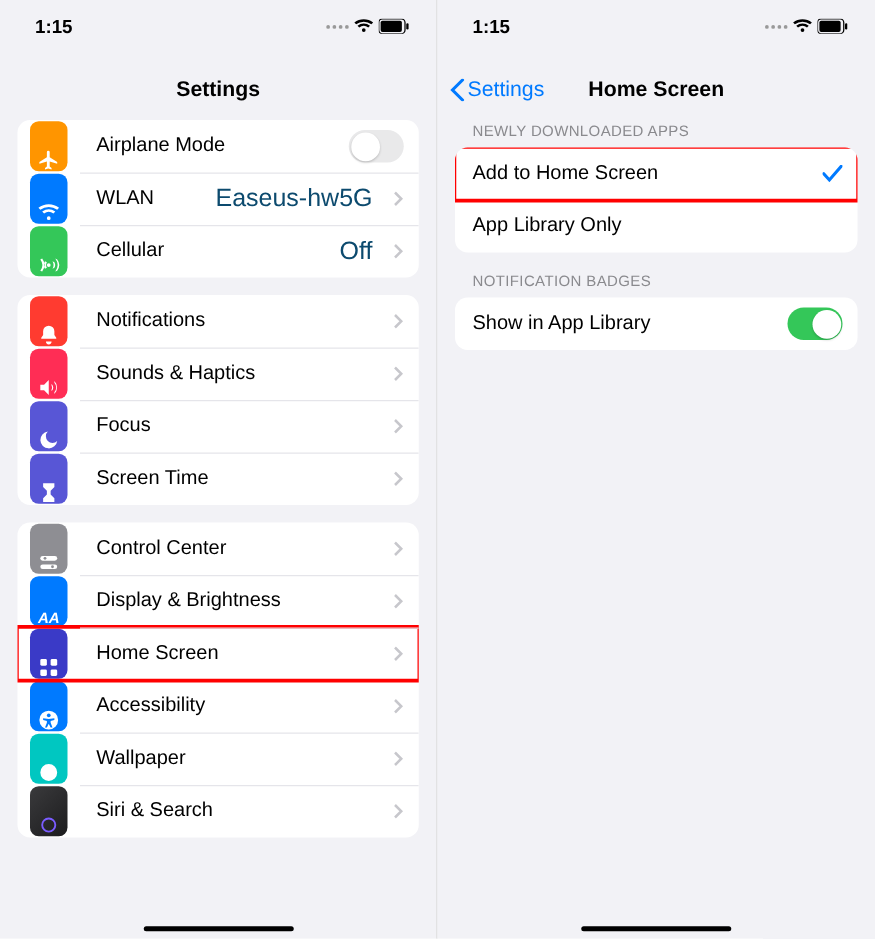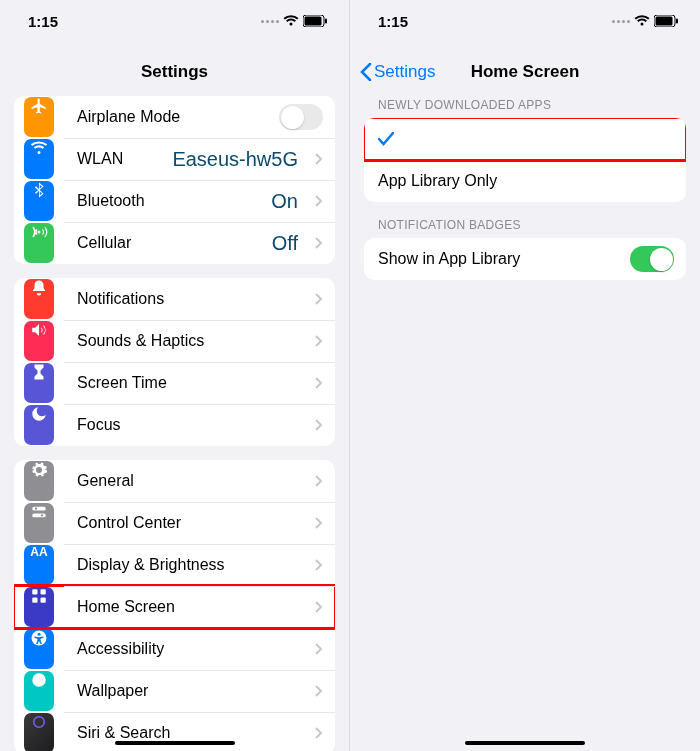--- a/index.html
+++ b/index.html
@@ -21,21 +21,21 @@
     .chev-back { width: 12px; height: 18px; }
 
     .scroll { flex: 1; overflow: hidden; padding: 0 14px; }
     .section-header { font-size: 12px; color: #8a8a8e; letter-spacing: 0.3px; padding: 16px 14px 6px; text-transform: uppercase; }
     .group { background: #fff; border-radius: 10px; margin-top: 14px; overflow: hidden; }
     .group.tight { margin-top: 0; }
 
     .row { height: 42px; display: flex; align-items: center; padding: 0 12px 0 10px; position: relative; gap: 11px; }
     .row + .row::before { content: ''; position: absolute; left: 50px; right: 0; top: 0; height: 1px; background: #e5e5ea; }
     .row.no-icon + .row.no-icon::before { left: 14px; }
-    .icon-box { width: 30px; height: 40px; border-radius: 7px; display: flex; align-items: flex-start; justify-content: center; flex-shrink: 0; margin-right: 12px; }
+    .icon-box { width: 30px; height: 40px; border-radius: 7px; display: flex; align-items: flex-end; justify-content: center; flex-shrink: 0; margin-right: 12px; font-style: italic; }
     .row-label { flex: 1; font-size: 16px; font-weight: 400; }
     .row-value { font-size: 20px; color: #0c4a6e; margin-right: 6px; }
     .chev { width: 8px; height: 12px; flex-shrink: 0; }
     .check { width: 16px; height: 14px; }
     .ios-switch { width: 44px; height: 26px; border-radius: 13px; position: relative; }
     .ios-switch.off { background: #e9e9ea; }
     .ios-switch.on { background: #34c759; }
     .ios-switch::after { content: ''; position: absolute; width: 23px; height: 23px; background: #fff; border-radius: 50%; top: 1.5px; box-shadow: 0 1px 2px rgba(0,0,0,.2); }
     .ios-switch.off::after { left: 1.5px; }
     .ios-switch.on::after { right: 1.5px; }
@@ -89,32 +89,20 @@
               <path class="svg-glyph" d="M12 20a2 2 0 100-4 2 2 0 000 4zM5 11a12 12 0 0114 0l-2 2a9 9 0 00-10 0l-2-2zM1 7a18 18 0 0122 0l-2 2a15 15 0 00-18 0L1 7z"></path>
             </svg>
           </div>
         <span class="row-label">WLAN</span>
         <span class="row-value">Easeus-hw5G</span>
         <svg class="chev" viewBox="0 0 8 12">
             <path d="M1 1l5 5-5 5" stroke="#c7c7cc" stroke-width="2" fill="none"></path>
           </svg>
       </div>
       <div class="row">
-        <div class="icon-box" style="background:#007aff">
-            <svg width="18" height="18" viewBox="0 0 24 24">
-              <path class="svg-glyph" d="M12 2l6 5-5 5 5 5-6 5V13l-4 4-1.5-1.5L11 12 6.5 8.5 8 7l4 4V2zm1 3v5l3-2.5L13 5zm0 9v5l3-2.5L13 14z"></path>
-            </svg>
-          </div>
-        <span class="row-label">Bluetooth</span>
-        <span class="row-value">On</span>
-        <svg class="chev" viewBox="0 0 8 12">
-            <path d="M1 1l5 5-5 5" stroke="#c7c7cc" stroke-width="2" fill="none"></path>
-          </svg>
-      </div>
-      <div class="row">
         <div class="icon-box" style="background:#34c759">
             <svg width="18" height="18" viewBox="0 0 24 24">
               <path class="svg-glyph" d="M5 5a12 12 0 010 14l-2-1a10 10 0 000-12l2-1zm14 0l2 1a10 10 0 010 12l-2 1a12 12 0 000-14zM8 8a8 8 0 000 8l2-1a6 6 0 010-6l-2-1zm8 0l2 1a6 6 0 01-0 6l-2 1a8 8 0 000-8zM12 10a2 2 0 110 4 2 2 0 010-4z"></path>
             </svg>
           </div>
         <span class="row-label">Cellular</span>
         <span class="row-value">Off</span>
         <svg class="chev" viewBox="0 0 8 12">
             <path d="M1 1l5 5-5 5" stroke="#c7c7cc" stroke-width="2" fill="none"></path>
           </svg>
@@ -140,53 +128,42 @@
             </svg>
           </div>
         <span class="row-label">Sounds &amp; Haptics</span>
         <svg class="chev" viewBox="0 0 8 12">
             <path d="M1 1l5 5-5 5" stroke="#c7c7cc" stroke-width="2" fill="none"></path>
           </svg>
       </div>
       <div class="row">
         <div class="icon-box" style="background:#5856d6">
             <svg width="18" height="18" viewBox="0 0 24 24">
+              <path class="svg-glyph" d="M21 13a9 9 0 11-10-10 7 7 0 0010 10z"></path>
+            </svg>
+          </div>
+        <span class="row-label">Focus</span>
+        <svg class="chev" viewBox="0 0 8 12">
+            <path d="M1 1l5 5-5 5" stroke="#c7c7cc" stroke-width="2" fill="none"></path>
+          </svg>
+      </div>
+      <div class="row">
+        <div class="icon-box" style="background:#5856d6">
+            <svg width="18" height="18" viewBox="0 0 24 24">
               <path class="svg-glyph" d="M6 2h12v4l-4 4v4l4 4v4H6v-4l4-4v-4L6 6V2z"></path>
             </svg>
           </div>
         <span class="row-label">Screen Time</span>
         <svg class="chev" viewBox="0 0 8 12">
             <path d="M1 1l5 5-5 5" stroke="#c7c7cc" stroke-width="2" fill="none"></path>
           </svg>
       </div>
-      <div class="row">
-        <div class="icon-box" style="background:#5856d6">
-            <svg width="18" height="18" viewBox="0 0 24 24">
-              <path class="svg-glyph" d="M21 13a9 9 0 11-10-10 7 7 0 0010 10z"></path>
-            </svg>
-          </div>
-        <span class="row-label">Focus</span>
-        <svg class="chev" viewBox="0 0 8 12">
-            <path d="M1 1l5 5-5 5" stroke="#c7c7cc" stroke-width="2" fill="none"></path>
-          </svg>
-      </div>
     </div>
 
     <div class="group">
-      <div class="row">
-        <div class="icon-box" style="background:#8e8e93">
-            <svg width="18" height="18" viewBox="0 0 24 24">
-              <path class="svg-glyph" d="M12 8a4 4 0 100 8 4 4 0 000-8zm9 4l2 1-1 3-2-.5a9 9 0 01-2 2l.5 2-3 1-1-2h-3l-1 2-3-1 .5-2a9 9 0 01-2-2l-2 .5-1-3 2-1v-1l-2-1 1-3 2 .5a9 9 0 012-2L7 3l3-1 1 2h3l1-2 3 1-.5 2a9 9 0 012 2l2-.5 1 3-2 1v1z"></path>
-            </svg>
-          </div>
-        <span class="row-label">General</span>
-        <svg class="chev" viewBox="0 0 8 12">
-            <path d="M1 1l5 5-5 5" stroke="#c7c7cc" stroke-width="2" fill="none"></path>
-          </svg>
-      </div>
       <div class="row">
         <div class="icon-box" style="background:#8e8e93">
             <svg width="18" height="18" viewBox="0 0 24 24">
               <rect class="svg-glyph" x="3" y="5" width="18" height="5" rx="2.5"></rect>
               <rect class="svg-glyph" x="3" y="14" width="18" height="5" rx="2.5"></rect>
               <circle fill="#8e8e93" cx="8" cy="7.5" r="1.5"></circle>
               <circle fill="#8e8e93" cx="16" cy="16.5" r="1.5"></circle>
             </svg>
           </div>
         <span class="row-label">Control Center</span>
@@ -286,20 +263,21 @@
         </svg>
       <span>Settings</span>
     </div>
     <span class="nav-title">Home Screen</span>
   </div>
   <div class="scroll">
 
     <div class="section-header">NEWLY DOWNLOADED APPS</div>
     <div class="group tight">
       <div class="row no-icon highlight" style="padding-left:14px">
+        <span class="row-label">Add to Home Screen</span>
         <svg class="check" viewBox="0 0 16 14">
             <path d="M1 7l4.5 5L15 1" stroke="#007aff" stroke-width="2.5" fill="none" stroke-linecap="round"></path>
           </svg>
       </div>
       <div class="row no-icon" style="padding-left:14px">
         <span class="row-label">App Library Only</span>
       </div>
     </div>
 
     <div class="section-header">NOTIFICATION BADGES</div>

